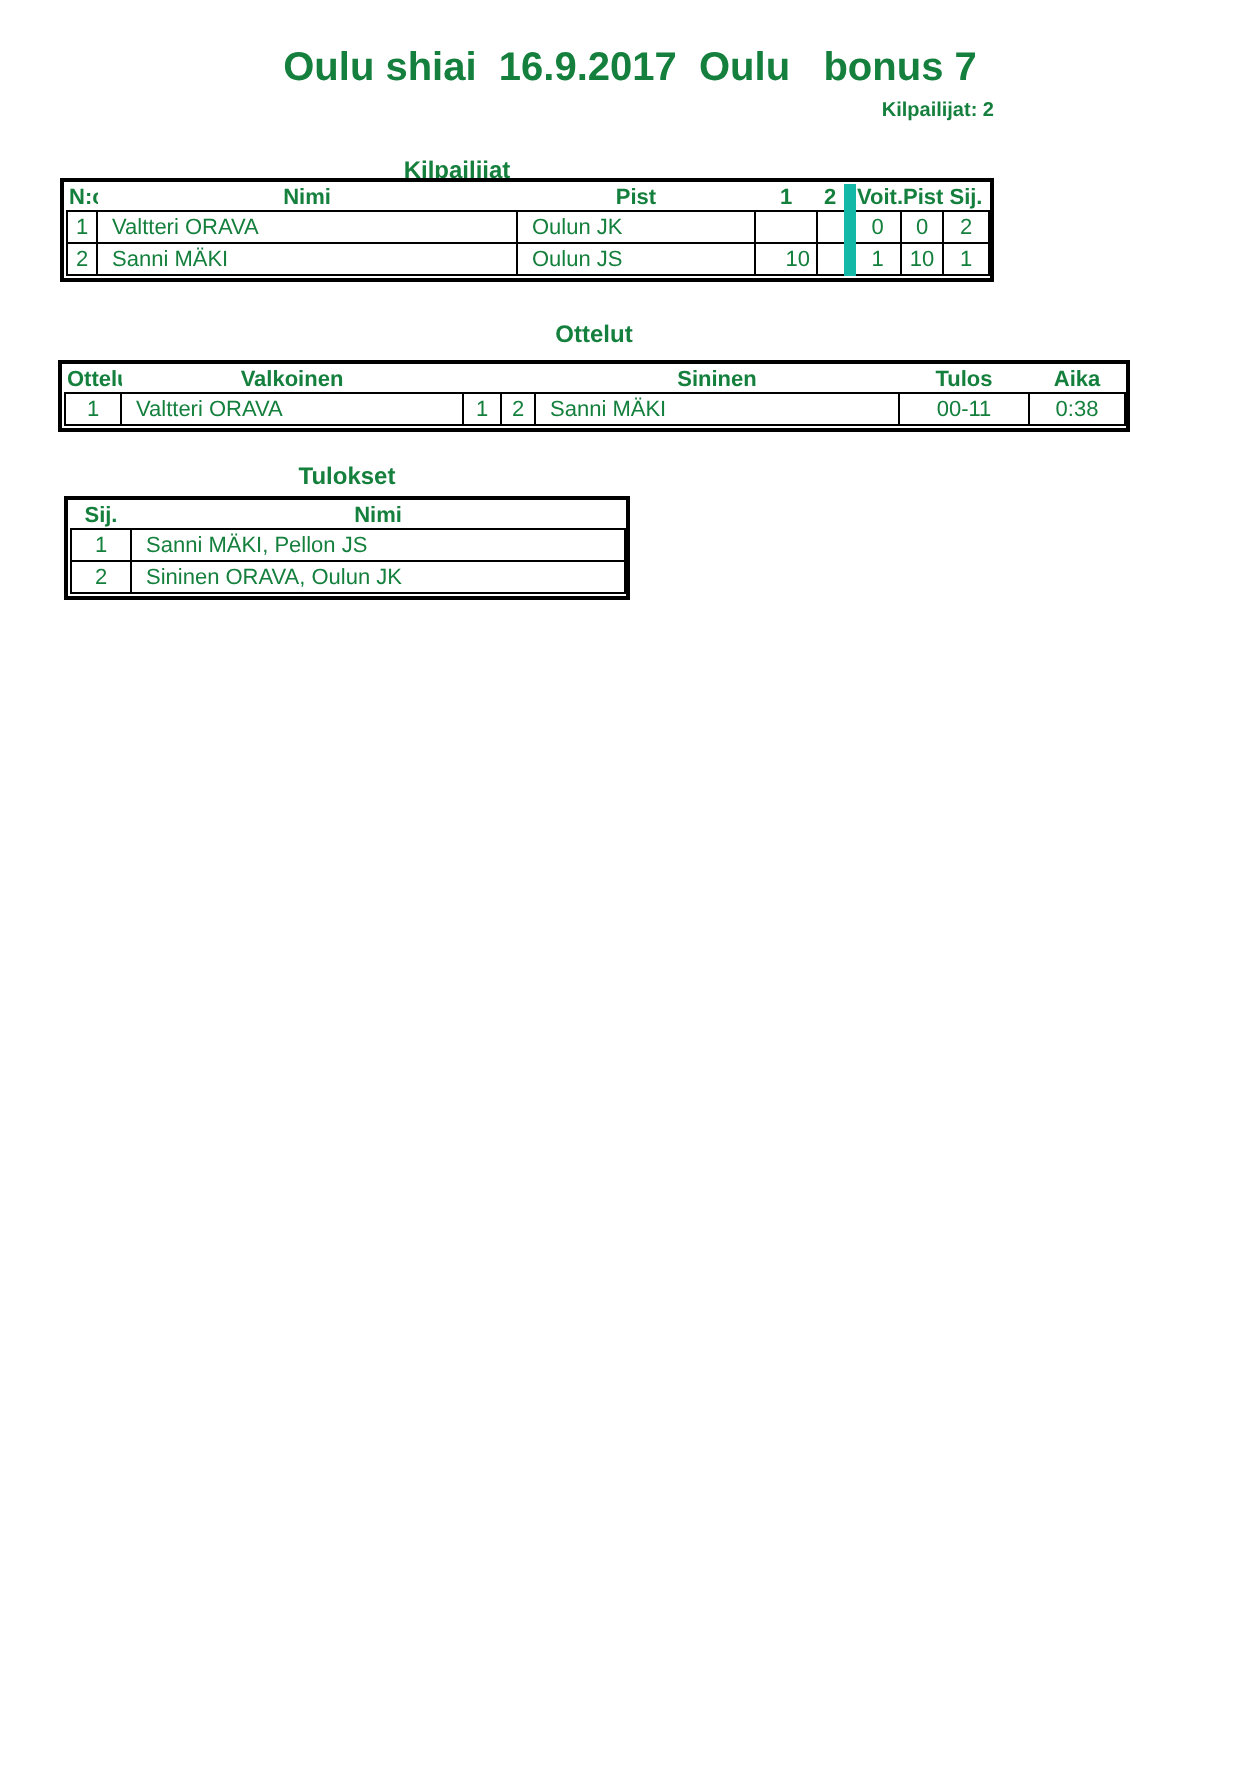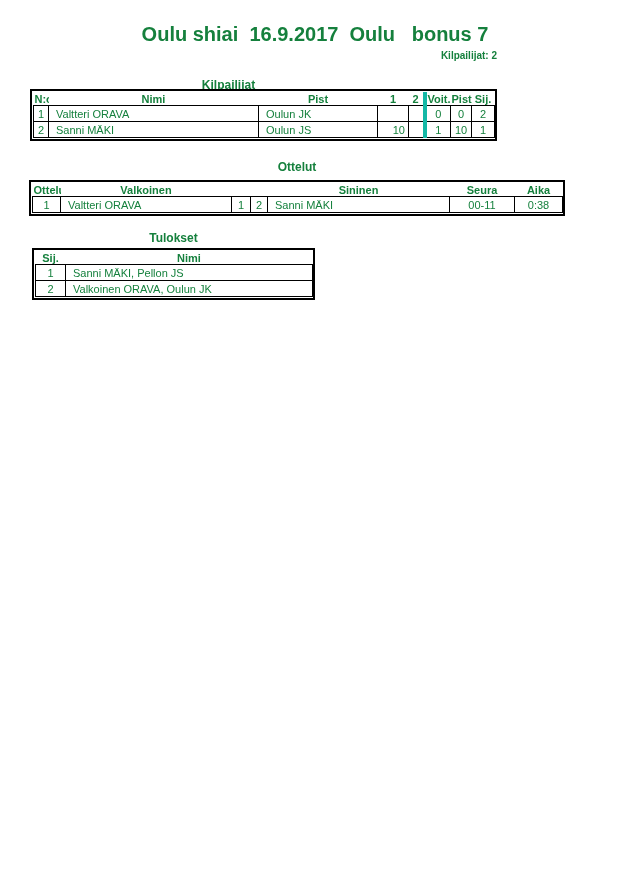--- a/index.html
+++ b/index.html
@@ -72,21 +72,21 @@
     padding: 0 2px;
     border: 1px solid #000;
     vertical-align: middle;
     overflow: hidden;
     white-space: nowrap;
   }
   th.hl { text-align: left; padding-left: 1px; }
   td.al { text-align: left; padding-left: 7px; margin-top: 34px; }
   td.ac { text-align: center; }
   td.ar { text-align: right; padding-right: 3px; }
-  th.grp, td.grp { border-left: 4px solid #14b8a6; }
+  th.grp, td.grp { border-left: 6px solid #14b8a6; }
 </style>
 </head>
 <body>
 
 <div class="sheet">
 
   <div class="doc-title">Oulu shiai  16.9.2017  Oulu   bonus 7</div>
 
   <div class="participants-count">Kilpailijat: 2</div>
 
@@ -154,21 +154,21 @@
           <col style="width:65px">
         <col style="width:48px">
       </colgroup>
       <thead>
         <tr>
           <th class="hl">Ottelu</th>
           <th>Valkoinen</th>
           <th></th>
           <th></th>
           <th>Sininen</th>
-          <th>Seura</th>
+          <th>Tulos</th>
           <th>Aika</th>
         </tr>
       </thead>
       <tbody>
         <tr>
           <td class="ac">1</td>
           <td class="al">Valtteri ORAVA</td>
           <td class="ac">1</td>
           <td class="ac">2</td>
           <td class="al">Sanni MÄKI</td>
@@ -193,19 +193,19 @@
           <th>Nimi</th>
         </tr>
       </thead>
       <tbody>
         <tr>
           <td class="ac">1</td>
           <td class="al">Sanni MÄKI, Pellon JS</td>
         </tr>
         <tr>
           <td class="ac">2</td>
-          <td class="al">Valkoinen ORAVA, Oulun JK</td>
+          <td class="al">Sininen ORAVA, Oulun JK</td>
         </tr>
       </tbody>
     </table>
   </div>
 
 </div>
 
 </body></html>

